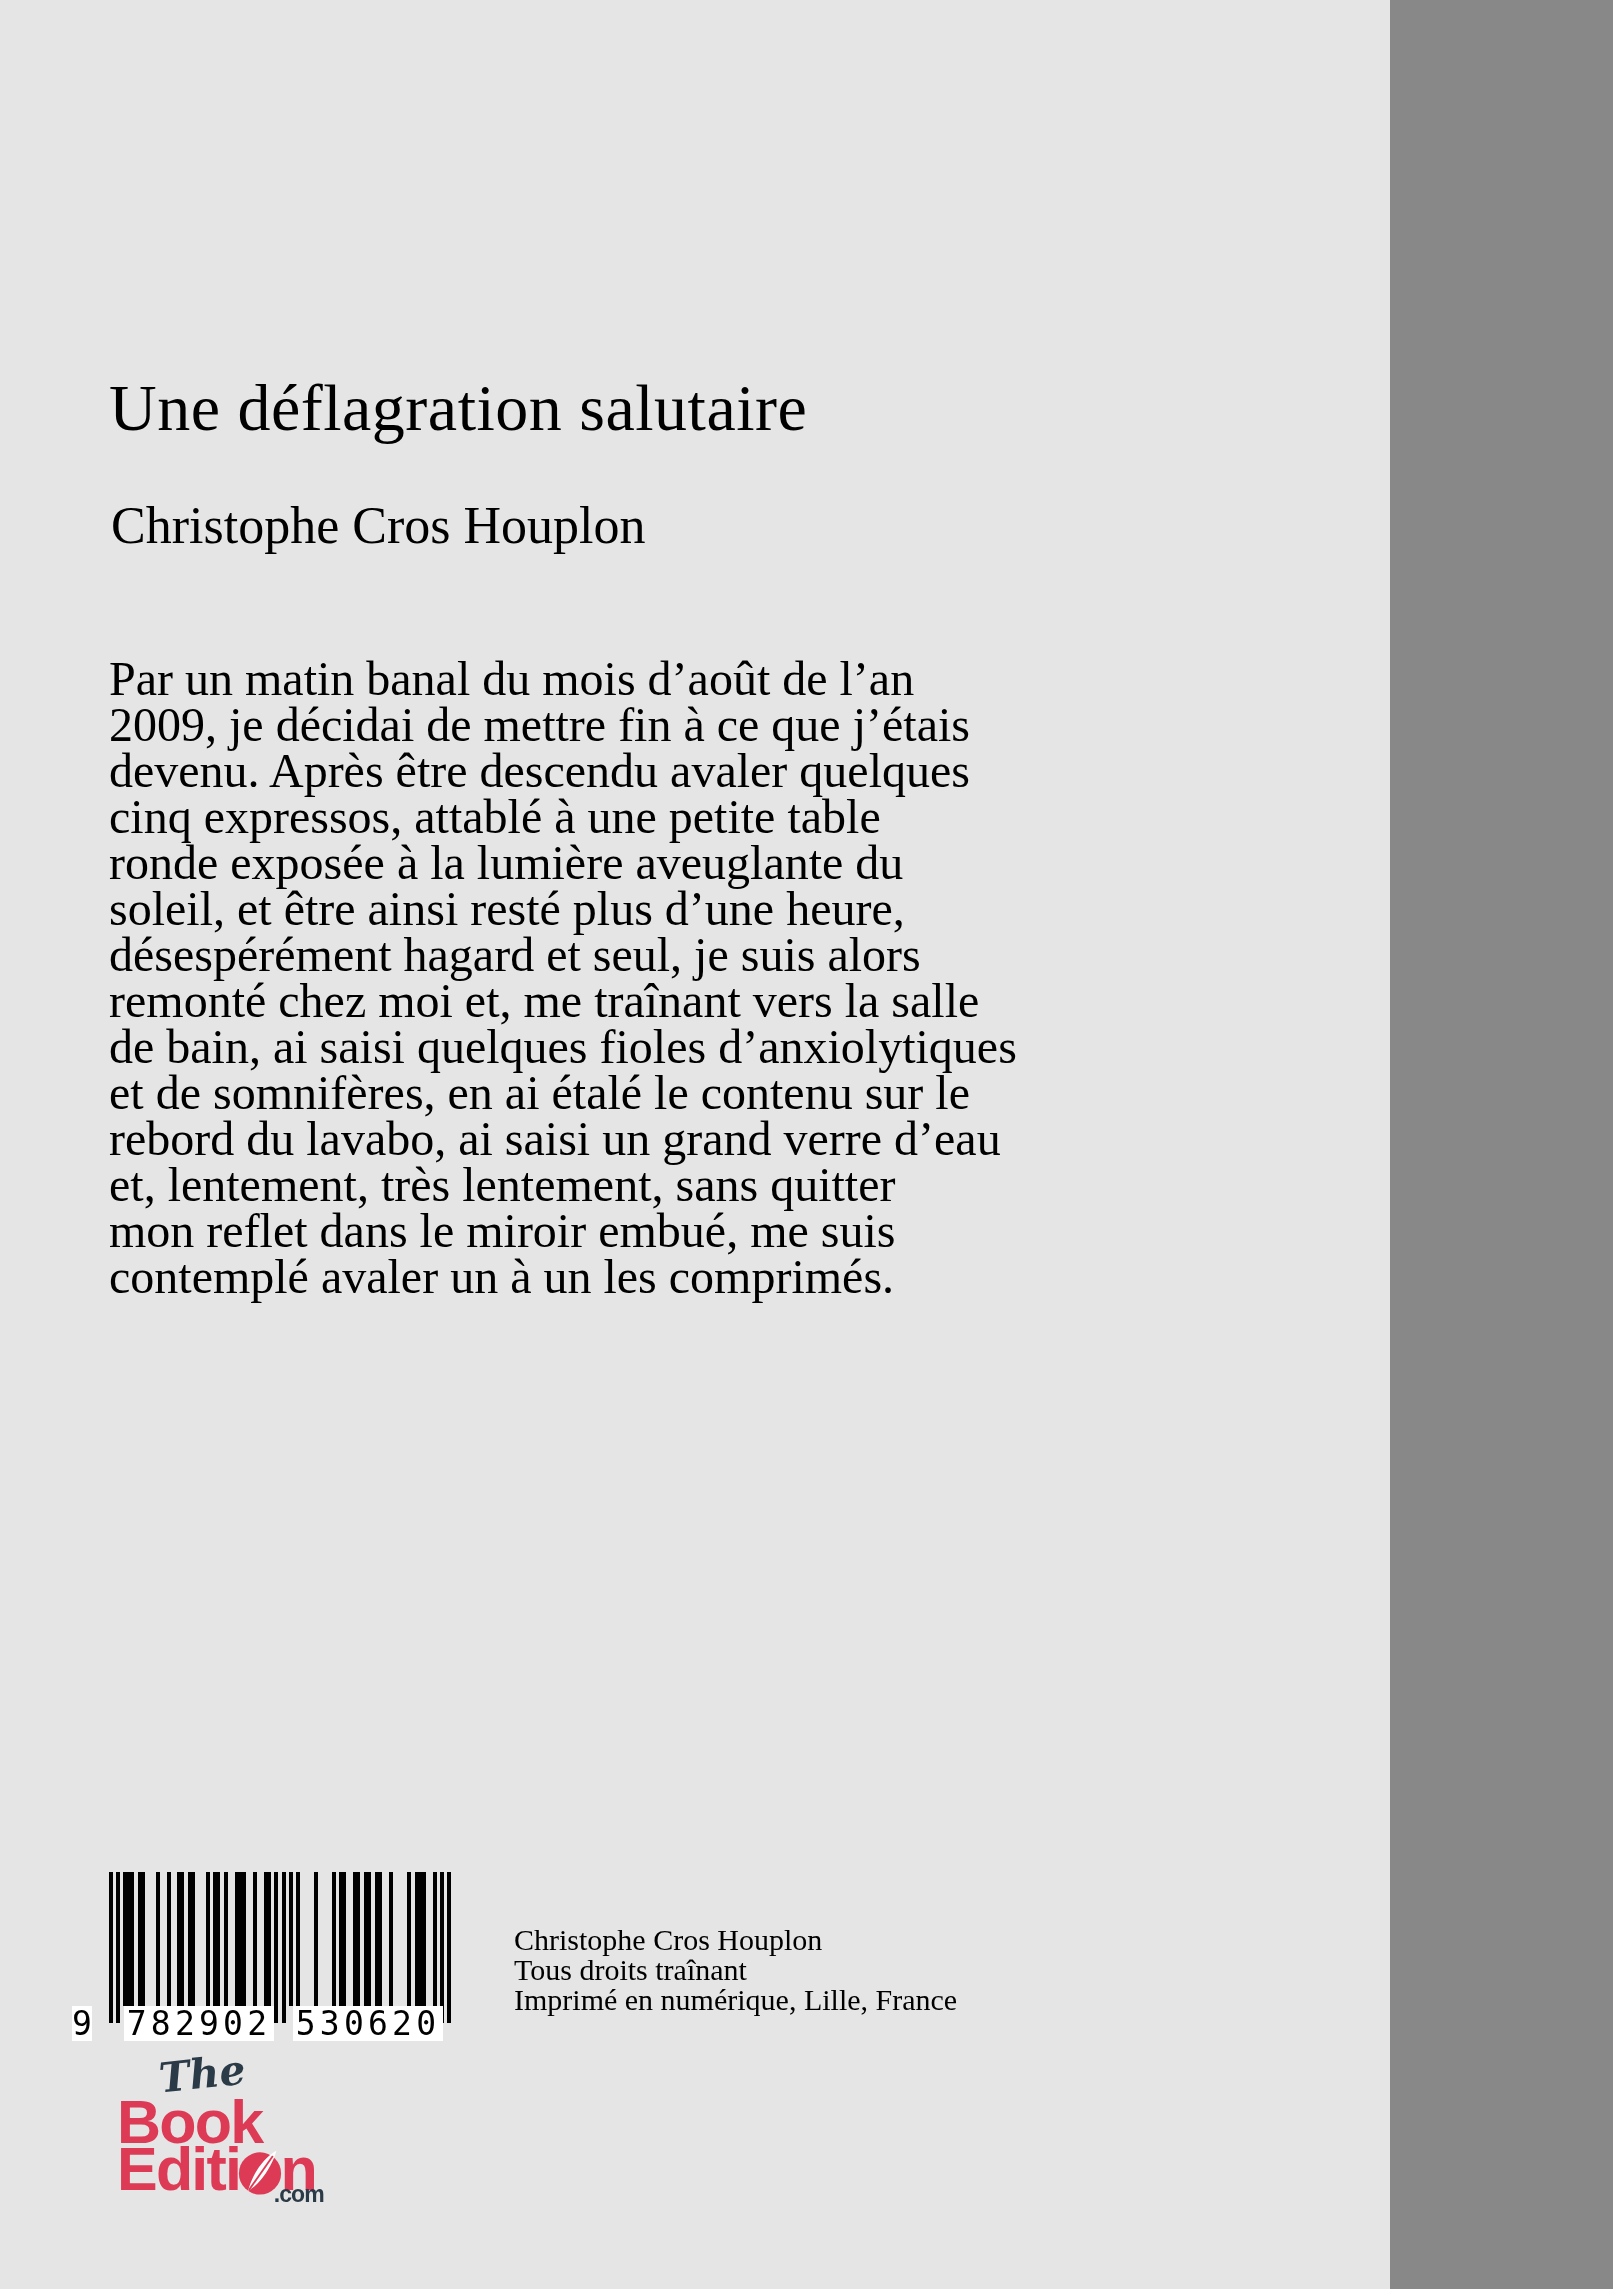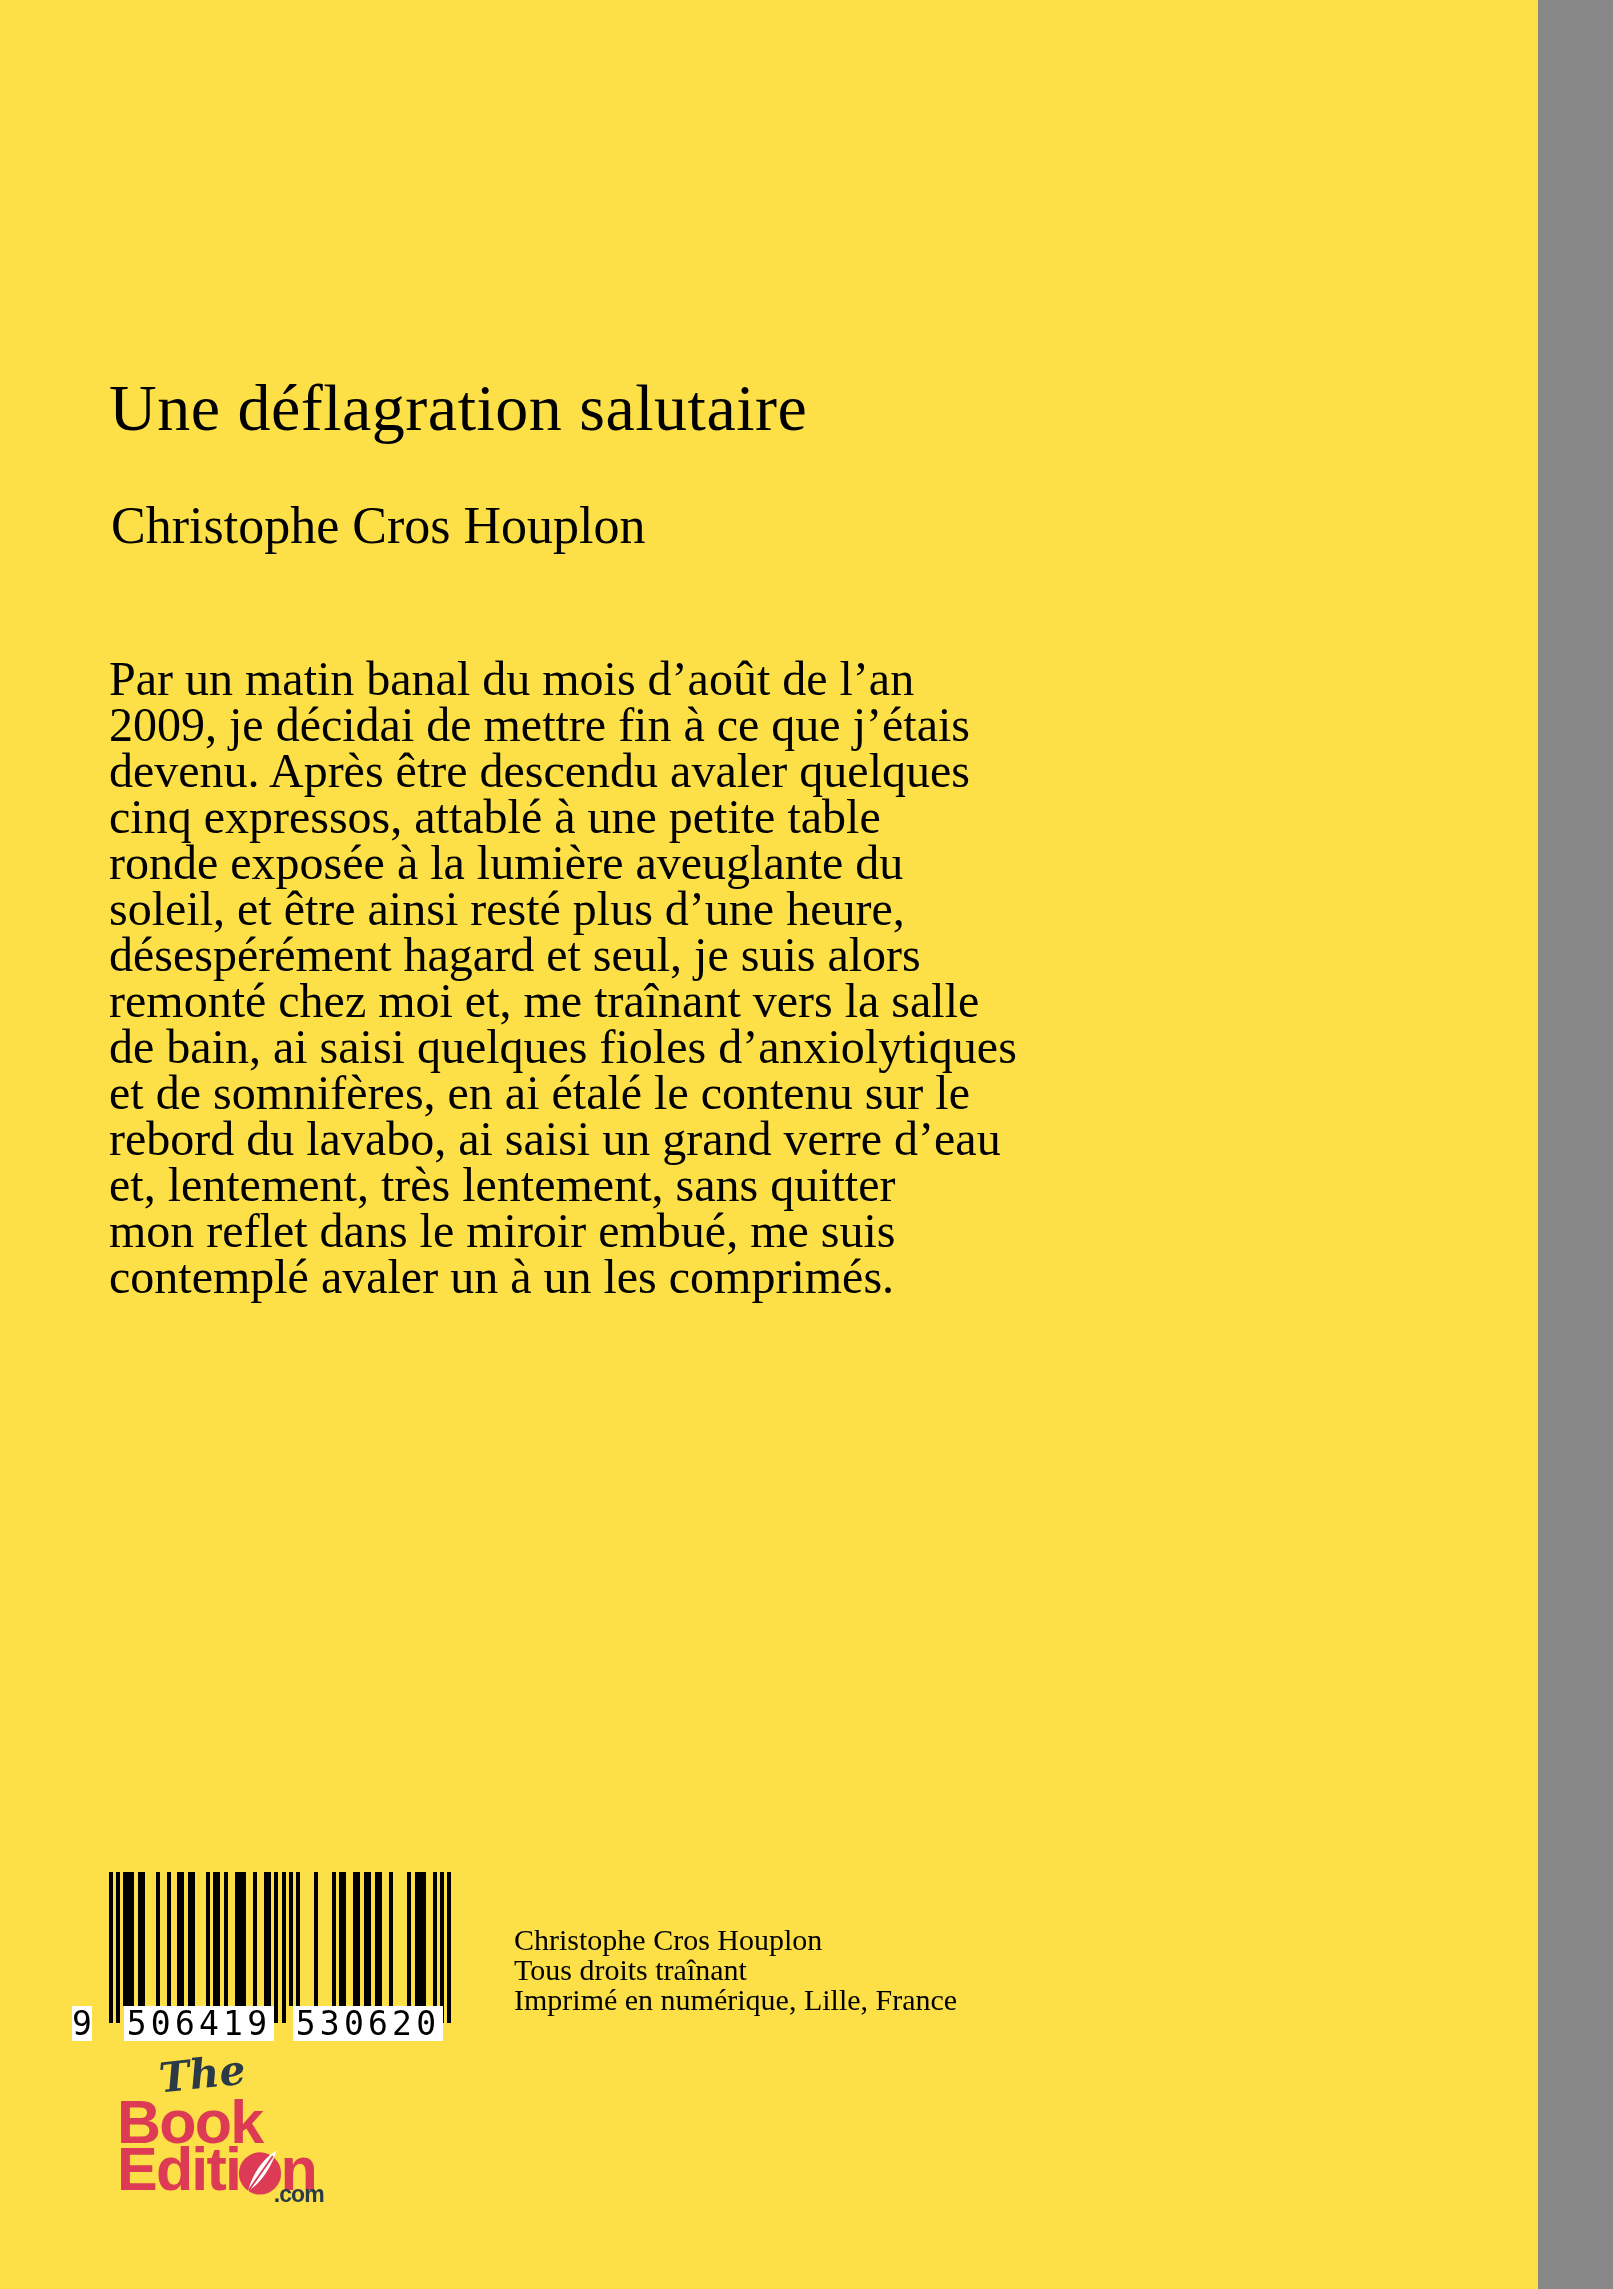--- a/index.html
+++ b/index.html
@@ -1,22 +1,23 @@
 <!DOCTYPE html>
 <html style="font-size:14.8px"><head>
 <meta charset="utf-8">
 <style>
   html,body{margin:0;padding:0;background:#888;}
   .page{
     position:relative;
-    width:1538px;height:2290px;
-    background:#fde047;
+    width:1359px;height:2290px;
+    background:#e5e5e5;
     font-family:"Liberation Serif", serif;
     color:#000;
     overflow:hidden;
+    padding-left:31px;
   }
   .title{
     position:absolute;left:109px;top:375px;
     font-size:66px;line-height:1;font-weight:normal;margin:0;
     letter-spacing:0.5px;
   }
   .author{
     position:absolute;left:111px;top:500px;
     font-size:52px;line-height:1;
   }
@@ -138,21 +139,21 @@
         <div style="position: absolute; top: 0px; background: rgb(0, 0, 0); left: 255px; width: 7.2px; height: 134px;"></div>
         <div style="position: absolute; top: 0px; background: rgb(0, 0, 0); left: 266px; width: 7.2px; height: 134px;"></div>
         <div style="position: absolute; top: 0px; background: rgb(0, 0, 0); left: 280px; width: 3.6px; height: 134px;"></div>
         <div style="position: absolute; top: 0px; background: rgb(0, 0, 0); left: 298px; width: 3.6px; height: 134px;"></div>
         <div style="position: absolute; top: 0px; background: rgb(0, 0, 0); left: 306px; width: 10.8px; height: 134px;"></div>
         <div style="position: absolute; top: 0px; background: rgb(0, 0, 0); left: 324px; width: 3.6px; height: 134px;"></div>
         <div style="position: absolute; top: 0px; background: rgb(0, 0, 0); left: 331px; width: 3.6px; height: 151px;"></div>
         <div style="position: absolute; top: 0px; background: rgb(0, 0, 0); left: 338px; width: 3.6px; height: 151px;"></div>
       </div>
     <div class="bc-digit bc-lead">9</div>
-    <div class="bc-digit bc-left">506419</div>
+    <div class="bc-digit bc-left">782902</div>
     <div class="bc-digit bc-right">530620</div>
   </div>
 
 
   <div class="imprint">
     <div>Christophe Cros Houplon</div>
     <div>Tous droits traînant</div>
     <div>Imprimé en numérique, Lille, France</div>
   </div>
 

